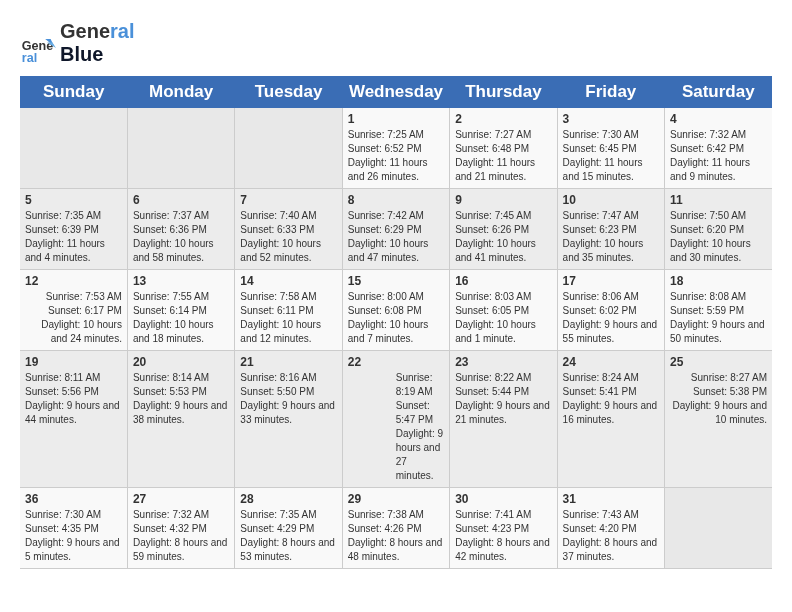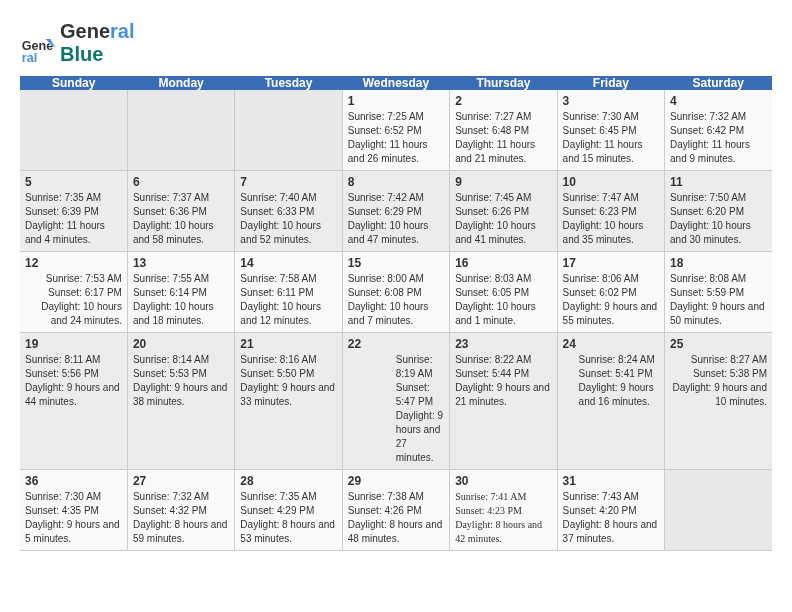--- a/index.html
+++ b/index.html
@@ -39,23 +39,23 @@
     }
     table {
       width: 100%;
       border-collapse: collapse;
       font-size: 11px;
     }
     thead tr th {
       background-color: #3a6db5;
       color: #fff;
       text-align: center;
-      padding: 0 4px;
+      padding: 6px 4px;
       font-weight: bold;
-      font-size: 12px;
+      font-size: 17px;
     }
     tbody tr {
       border-bottom: 1px solid #ccc;
     }
     tbody tr:nth-child(odd) {
       background-color: #f9f9f9;
     }
     tbody tr:nth-child(even) {
       background-color: #ececec;
     }
@@ -91,21 +91,21 @@
 <div class="header">
   <div class="logo">
     <svg class="logo-icon" viewBox="0 0 40 40">
       <text x="2" y="22" font-size="14" font-weight="bold" fill="#333">Gene</text>
       <text x="2" y="36" font-size="14" font-weight="bold" fill="#4a90d9">ral</text>
       <polygon points="28,10 38,18 34,10" fill="#4a90d9"></polygon>
       <polygon points="30,14 40,20 36,14" fill="#6aade4"></polygon>
     </svg>
     <div>
       <div style="font-size:20px;font-weight:bold;color:#333;">Gene<span style="color:#4a90d9">ral</span></div>
-      <div style="font-size:20px;font-weight:bold;color:#0f766e;">Blue</div>
+      <div style="font-size:20px;font-weight:bold;color:#0f172a;">Blue</div>
     </div>
   </div>
   <div class="title-block">
     <div class="month-title"></div>
     <div class="location"></div>
   </div>
 </div>
 
 <table>
   <thead>
@@ -263,21 +263,21 @@
 Daylight: 9 hours and 27 minutes.</div>
         </td>
         <td>
           <span class="day-num">23</span>
           <div class="day-info" style="white-space: pre-line;">Sunrise: 8:22 AM
 Sunset: 5:44 PM
 Daylight: 9 hours and 21 minutes.</div>
         </td>
         <td>
           <span class="day-num">24</span>
-          <div class="day-info" style="white-space: pre-line; margin-left: 16px;">Sunrise: 8:24 AM
+          <div class="day-info" style="white-space: pre-line;">Sunrise: 8:24 AM
 Sunset: 5:41 PM
 Daylight: 9 hours and 16 minutes.</div>
         </td>
         <td>
           <span class="day-num">25</span>
           <div class="day-info" style="white-space: pre-line; text-align: right;">Sunrise: 8:27 AM
 Sunset: 5:38 PM
 Daylight: 9 hours and 10 minutes.</div>
         </td>
       </tr>
@@ -301,21 +301,21 @@
 Daylight: 8 hours and 53 minutes.</div>
         </td>
         <td>
           <span class="day-num">29</span>
           <div class="day-info" style="white-space: pre-line;">Sunrise: 7:38 AM
 Sunset: 4:26 PM
 Daylight: 8 hours and 48 minutes.</div>
         </td>
         <td>
           <span class="day-num">30</span>
-          <div class="day-info" style="white-space: pre-line; font-family: Liberation Serif, serif;">Sunrise: 7:41 AM
+          <div class="day-info" style="white-space: pre-line;">Sunrise: 7:41 AM
 Sunset: 4:23 PM
 Daylight: 8 hours and 42 minutes.</div>
         </td>
         <td>
           <span class="day-num">31</span>
           <div class="day-info" style="white-space: pre-line;">Sunrise: 7:43 AM
 Sunset: 4:20 PM
 Daylight: 8 hours and 37 minutes.</div>
         </td>
         <td class="empty"></td>

